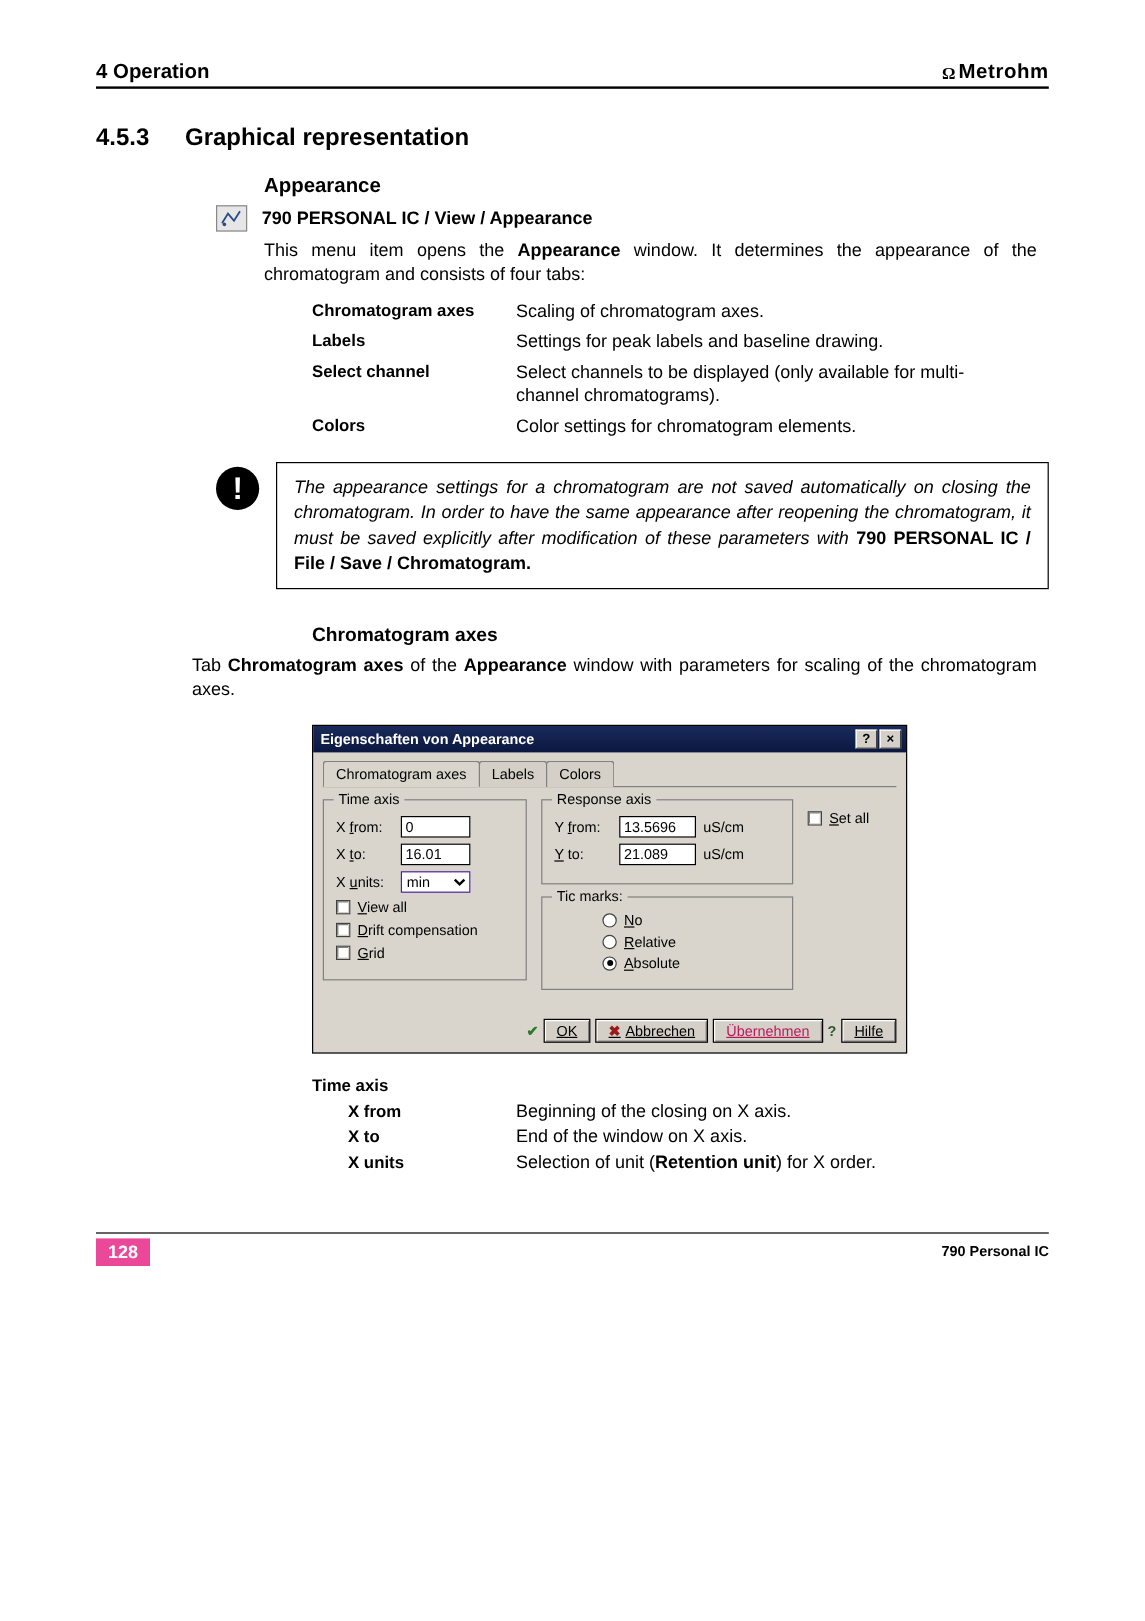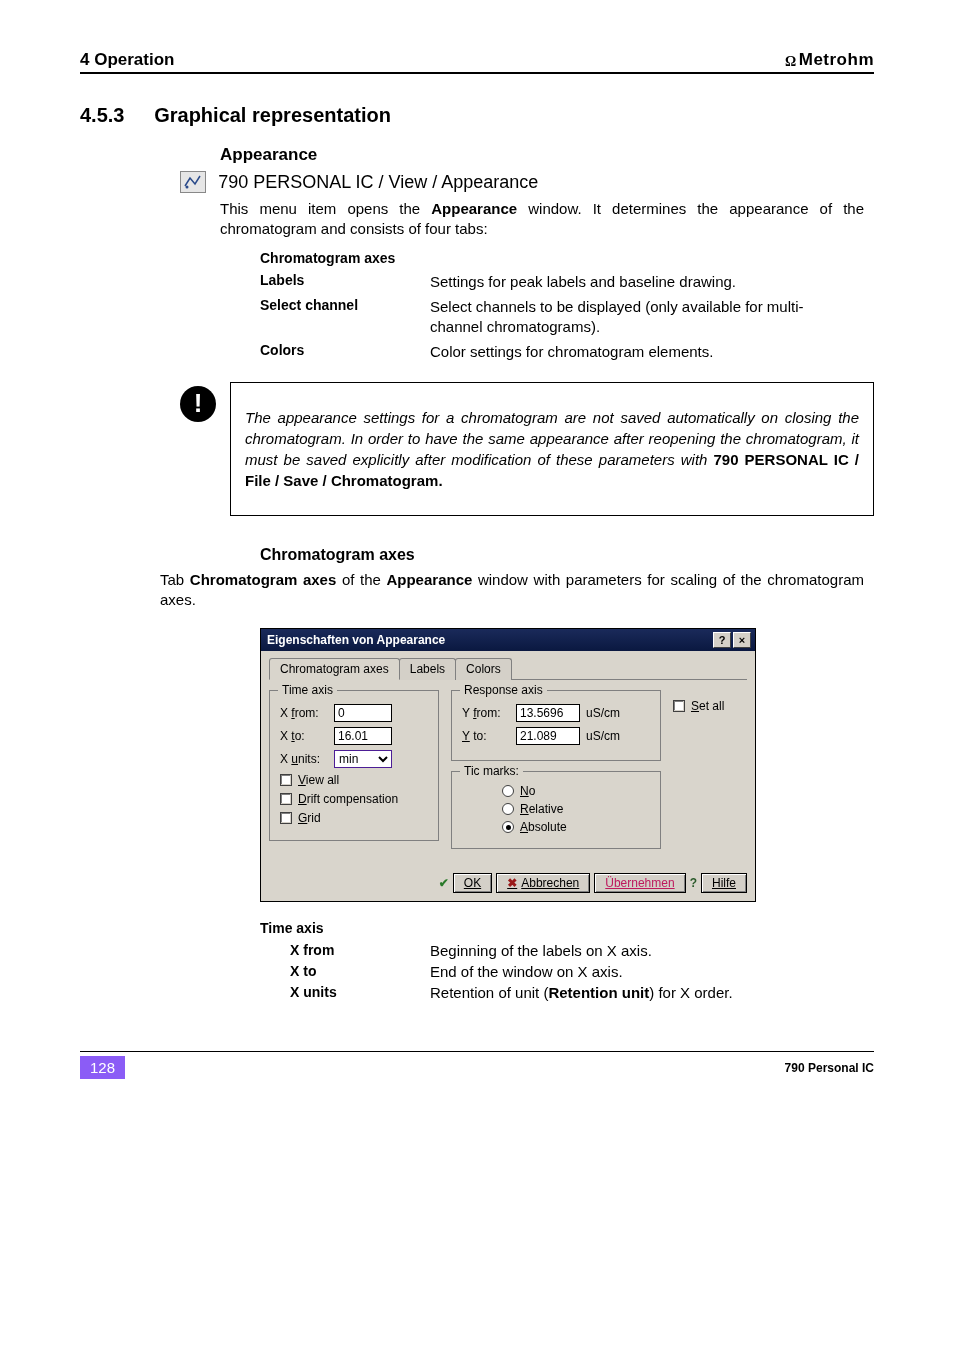--- a/index.html
+++ b/index.html
@@ -56,22 +56,22 @@
     height: 22px;
     background: #e6e6e6;
     border: 1px solid #888;
     vertical-align: middle;
     margin-left: 100px;
     margin-right: 8px;
     position: relative;
   }
   .icon-box svg { position: absolute; top:2px; left:2px; }
   .breadcrumb {
-    font-weight: normal;
-    font-size: 18px;
+    font-weight: bold;
+    font-size: 15px;
     display: inline-block;
     vertical-align: middle;
   }
   .body-text {
     margin-left: 140px;
     margin-right: 10px;
     text-align: justify;
     line-height: 1.35;
     margin-top: 6px;
   }
@@ -106,21 +106,21 @@
     font-size: 26px;
     display: flex;
     align-items: center;
     justify-content: center;
     flex-shrink: 0;
     margin-right: 14px;
     margin-top: 4px;
   }
   .note-box {
     border: 1.5px solid #000;
-    padding: 24px 14px;
+    padding: 10px 14px;
     font-style: italic;
     text-align: justify;
     line-height: 1.4;
     flex: 1;
   }
   .note-box .nb { font-style: normal; font-weight: bold; }
   .sub-heading2 {
     font-weight: bold;
     font-size: 16px;
     margin-left: 180px;
@@ -243,21 +243,21 @@
   .bottom-heading { font-weight:bold; font-size:14px; margin-left:180px; margin-top:14px; margin-bottom:6px;}
   .def-table2 { margin-left:210px; }
   .def-row2 { display:flex; margin-bottom:4px; }
   .def-term2 { width:140px; font-weight:bold; font-size:14px; }
   .def-desc2 { flex:1; font-size:15px; }
   .footer-row {
     display:flex; justify-content:space-between; align-items:center;
     margin-top: 50px; border-top: 1.5px solid #000; padding-top:4px;
   }
   .page-num {
-    background:#8b5cf6; color:#fff; font-weight:normal; padding:3px 10px; font-size:15px;
+    background:#ec4899; color:#fff; font-weight:bold; padding:3px 10px; font-size:15px;
   }
   .footer-right { font-weight:bold; font-size:12px; }
   .ohm-icon { font-family: serif; font-size:14px; margin-right:2px; position:relative; top:1px;}
 </style>
 </head>
 <body>
 
 <div class="page">
 
   <div class="header-row">
@@ -284,20 +284,21 @@
     <span class="breadcrumb">790 PERSONAL IC / View / Appearance</span>
   </div>
 
   <div class="body-text">
     <span>This menu item opens the </span><b>Appearance</b><span> window. It determines the appearance of the chromatogram and consists of four tabs:</span>
   </div>
 
   <div class="def-table">
     <div class="def-row">
         <div class="def-term">Chromatogram axes</div>
+        <div class="def-desc">Scaling of chromatogram axes.</div>
       </div>
     <div class="def-row">
         <div class="def-term">Labels</div>
         <div class="def-desc">Settings for peak labels and baseline drawing.</div>
       </div>
     <div class="def-row">
         <div class="def-term">Select channel</div>
         <div class="def-desc">Select channels to be displayed (only available for multi-channel chromatograms).</div>
       </div>
     <div class="def-row">
@@ -413,29 +414,29 @@
         <span class="q-icon">?</span>
         <div class="btn">Hilfe</div>
       </div>
     </div>
   </div>
 
   <div class="bottom-heading">Time axis</div>
   <div class="def-table2">
     <div class="def-row2">
         <div class="def-term2">X from</div>
-        <div class="def-desc2">Beginning of the labels on X axis.</div>
+        <div class="def-desc2">Beginning of the closing on X axis.</div>
       </div>
     <div class="def-row2">
         <div class="def-term2">X to</div>
         <div class="def-desc2">End of the window on X axis.</div>
       </div>
     <div class="def-row2">
         <div class="def-term2">X units</div>
-        <div class="def-desc2"><span>Retention of unit (</span><b>Retention unit</b><span>) for X order.</span></div>
+        <div class="def-desc2"><span>Selection of unit (</span><b>Retention unit</b><span>) for X order.</span></div>
       </div>
   </div>
 
   <div class="footer-row">
     <div class="page-num">128</div>
     <div class="footer-right">790 Personal IC</div>
   </div>
 
 </div>
 

